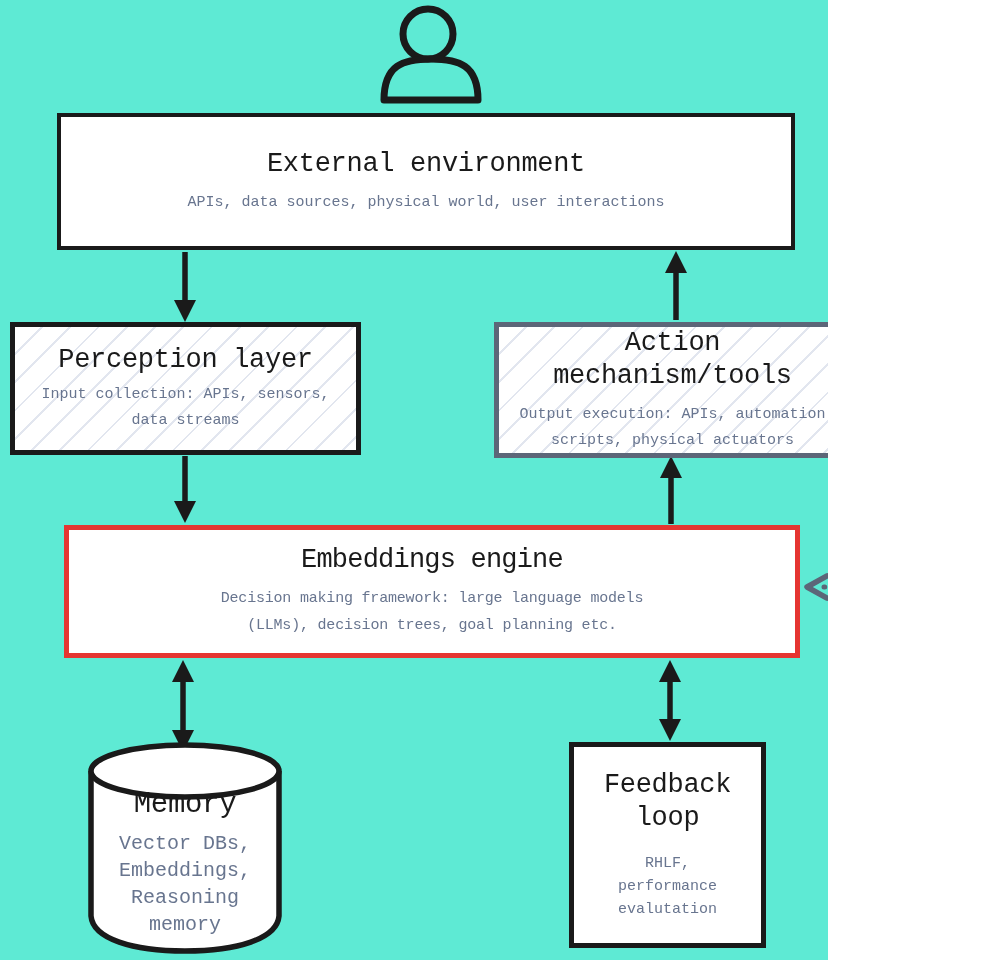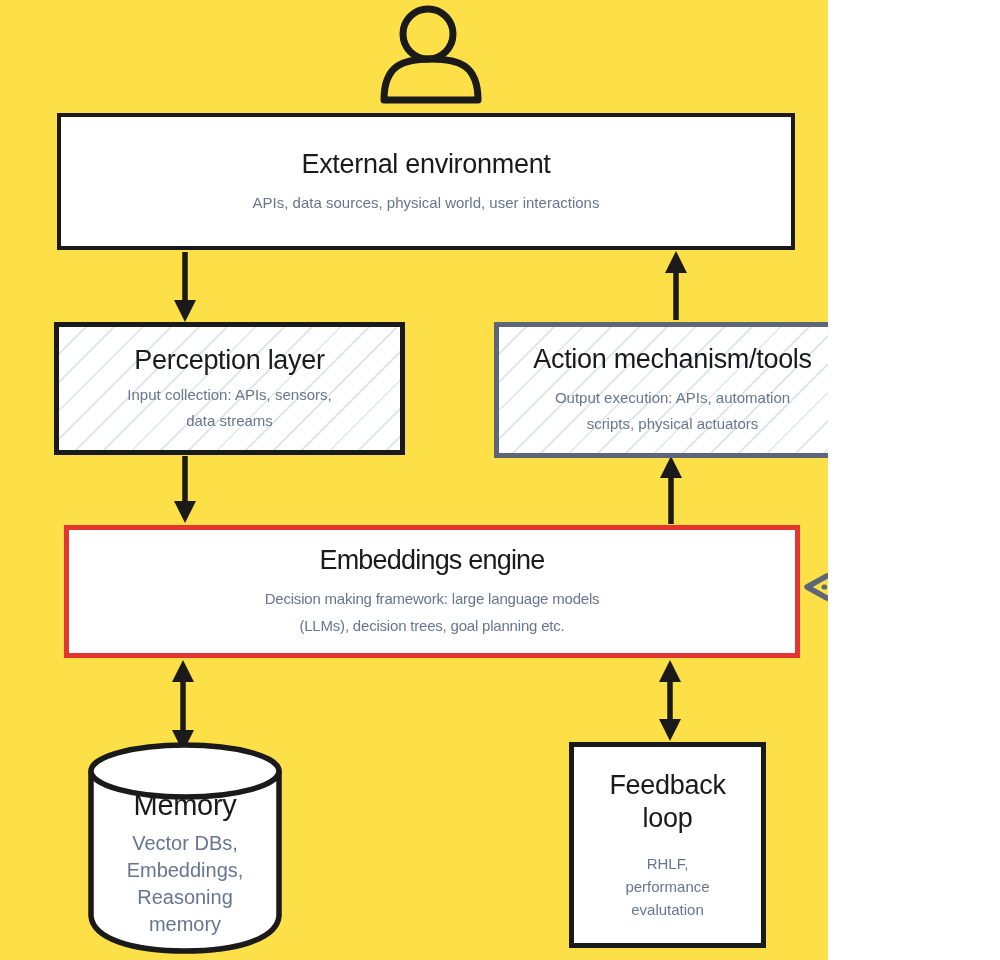--- a/index.html
+++ b/index.html
@@ -1,21 +1,21 @@
 <!DOCTYPE html>
 <html style="--ink: #1a1a1a; --accent-red: #e53531; --slate: #5c6678; --muted: #68758f; --hatch: #e2e6ef;"><head>
 <meta charset="utf-8">
 <style>
   html, body { margin: 0; padding: 0; background: #ffffff; }
   .canvas {
     position: relative;
     width: 828px;
     height: 960px;
-    background: #fde047;
-    font-family: Liberation Sans, sans-serif;
+    background: #5eead4;
+    font-family: Liberation Mono, monospace;
     overflow: hidden;
   }
   .layer {
     position: absolute;
     left: 0; top: 0;
     width: 1000px; height: 960px;
   }
   .box {
     position: absolute;
     box-sizing: border-box;
@@ -40,21 +40,21 @@
   .hatch {
     background-image: repeating-linear-gradient(
       135deg,
       rgba(255,255,255,0) 0px,
       rgba(255,255,255,0) 18px,
       var(--hatch) 18px,
       var(--hatch) 20px
     );
   }
   #env        { left: 57px;  top: 113px; width: 738px; height: 137px; border: 4px solid var(--ink); gap: 9px; }
-  #perception { left: 10px;  top: 322px; width: 351px; height: 133px; border: 5px solid var(--ink); gap: 5px; margin-left: 44px; }
+  #perception { left: 10px;  top: 322px; width: 351px; height: 133px; border: 5px solid var(--ink); gap: 5px; }
   #action     { left: 494px; top: 322px; width: 357px; height: 136px; border: 5px solid var(--slate); gap: 9px; }
   #reasoning  { left: 64px;  top: 525px; width: 736px; height: 133px; border: 5px solid var(--accent-red); gap: 8px; }
   #reasoning .title { letter-spacing: -0.8px; }
   #reasoning .sub   { line-height: 27px; letter-spacing: -0.2px; }
   #floop      { left: 569px; top: 742px; width: 197px; height: 206px; border: 5px solid var(--ink); }
   #floop .title { line-height: 33px; }
   #floop .subwrap { margin-top: 17px; }
   #floop .sub { line-height: 23px; }
   #fbsmall    { left: 862px; top: 467px; width: 126px; height: 54px; border: 2px solid var(--slate); background:#fff; }
   #fbsmall .label { font-size: 20px; color: var(--muted); }

